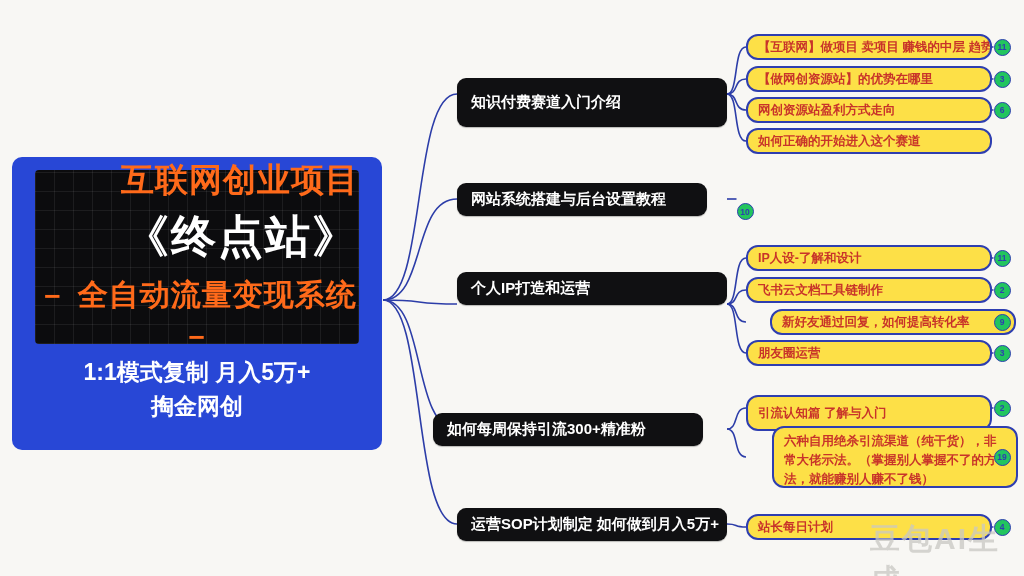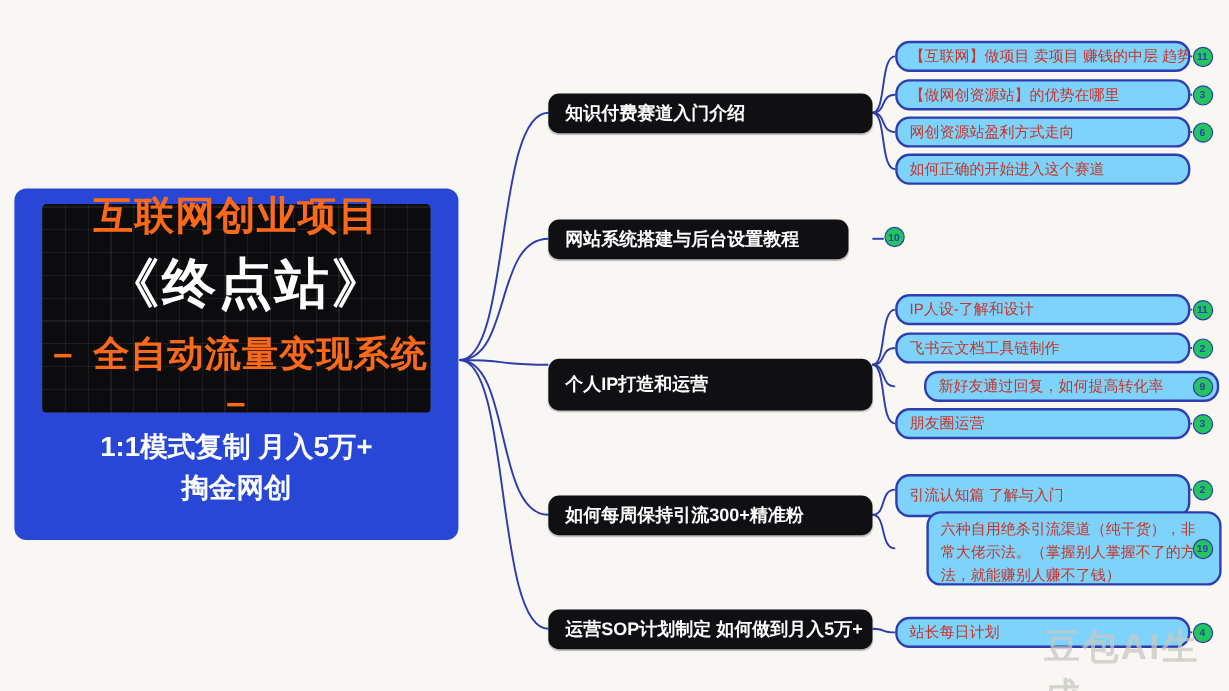--- a/index.html
+++ b/index.html
@@ -6,33 +6,33 @@
   .stage{position:relative;width:1024px;height:576px;overflow:hidden;background:#f8f7f4;}
 
   
   .card{position:absolute;left:12px;top:157px;width:370px;height:293px;
         background:#2847d6;border-radius:10px;}
   .banner{position:absolute;left:23px;top:13px;width:324px;height:174px;
         background:#0c0c0e;border-radius:4px;
         background-image:
           repeating-linear-gradient(0deg, rgba(255,255,255,.07) 0 1px, transparent 1px 19px),
           repeating-linear-gradient(90deg, rgba(255,255,255,.07) 0 1px, transparent 1px 19px);
-        display:flex;flex-direction:column;align-items:center;justify-content:center;text-align:center;}
+        display:flex;flex-direction:column;align-items:flex-end;justify-content:center;text-align:center;}
   .banner-title{color:#ff6a1a;font-size:33px;font-weight:bold;letter-spacing:1px;}
   .banner-headline{color:#ffffff;font-size:45px;font-weight:bold;letter-spacing:2px;margin-top:4px;margin-left:17px;}
   .banner-tagline{color:#ff6a1a;font-size:30px;font-weight:bold;margin-top:8px;letter-spacing:1px;}
   .card-lines{position:absolute;left:0;top:198px;width:100%;text-align:center;
         color:#ffffff;font-size:23px;font-weight:bold;line-height:34px;}
 
   
   .branch{position:absolute;box-sizing:border-box;background:#101012;color:#fff;
         font-size:15px;font-weight:bold;border-radius:9px;padding:0 14px;
         white-space:nowrap;display:flex;align-items:center;box-shadow:0 1px 1px rgba(0,0,0,.25);}
-  .leaf{position:absolute;box-sizing:border-box;background:#7dd3fc;border:2px solid #2e3eb0;
-        border-radius:12px;color:#c8342a;font-size:12.5px;font-weight:normal;
+  .leaf{position:absolute;box-sizing:border-box;background:#fde047;border:2px solid #2e3eb0;
+        border-radius:12px;color:#c8342a;font-size:12.5px;font-weight:bold;
         padding:0 10px;display:flex;align-items:center;white-space:nowrap;overflow:hidden;}
   .leaf.multi{white-space:normal;line-height:1.5;padding:4px 10px;align-items:flex-start;}
   .badge{position:absolute;box-sizing:border-box;width:17px;height:17px;border-radius:50%;
         background:#22c55e;border:1.5px solid #2e3eb0;color:#2e3eb0;font-size:8.5px;font-weight:bold;
         display:flex;align-items:center;justify-content:center;}
   svg.wires{position:absolute;left:0;top:0;pointer-events:none;}
 
   .watermark{position:absolute;left:870px;top:519px;font-size:30px;font-weight:bold;
         color:#c9c8c3;opacity:.75;letter-spacing:2px;}
 </style>
@@ -77,40 +77,40 @@
       <div class="banner-headline">《终点站》</div>
       <div class="banner-tagline">－ 全自动流量变现系统 －</div>
     </div>
     <div class="card-lines">
       <div>1:1模式复制 月入5万+</div>
       <div>掏金网创</div>
     </div>
   </div>
 
   <div id="nodes">
-      <div class="branch" style="left: 457px; top: 77.5px; width: 270px; height: 33px;">知识付费赛道入门介绍</div>
+      <div class="branch" style="left: 457px; top: 77.5px; width: 270px; height: 49px;">知识付费赛道入门介绍</div>
       <div class="leaf" style="left: 746px; top: 34px; width: 246px; height: 26px;">【互联网】做项目 卖项目 赚钱的中层 趋势</div>
       <div class="badge" style="left: 993.5px; top: 38.5px;">11</div>
       <div class="leaf" style="left: 746px; top: 66px; width: 246px; height: 26px;">【做网创资源站】的优势在哪里</div>
       <div class="badge" style="left: 993.5px; top: 70.5px;">3</div>
       <div class="leaf" style="left: 746px; top: 97px; width: 246px; height: 26px;">网创资源站盈利方式走向</div>
       <div class="badge" style="left: 993.5px; top: 101.5px;">6</div>
       <div class="leaf" style="left: 746px; top: 128px; width: 246px; height: 26px;">如何正确的开始进入这个赛道</div>
       <div class="branch" style="left: 457px; top: 182.5px; width: 250px; height: 33px;">网站系统搭建与后台设置教程</div>
-      <div class="badge" style="left: 736.5px; top: 189px;">10</div>
-      <div class="branch" style="left: 457px; top: 299px; width: 270px; height: 43px;">个人IP打造和运营</div>
+      <div class="badge" style="left: 736.5px; top: 203px;">10</div>
+      <div class="branch" style="left: 457px; top: 272px; width: 270px; height: 33px;">个人IP打造和运营</div>
       <div class="leaf" style="left: 746px; top: 245px; width: 246px; height: 26px;">IP人设-了解和设计</div>
       <div class="badge" style="left: 993.5px; top: 249.5px;">11</div>
       <div class="leaf" style="left: 746px; top: 277px; width: 246px; height: 26px;">飞书云文档工具链制作</div>
       <div class="badge" style="left: 993.5px; top: 281.5px;">2</div>
       <div class="leaf" style="left: 770px; top: 309px; width: 246px; height: 26px;">新好友通过回复，如何提高转化率</div>
       <div class="badge" style="left: 993.5px; top: 313.5px;">9</div>
       <div class="leaf" style="left: 746px; top: 340px; width: 246px; height: 26px;">朋友圈运营</div>
       <div class="badge" style="left: 993.5px; top: 344.5px;">3</div>
-      <div class="branch" style="left: 457px; top: 412.5px; width: 270px; height: 33px;">如何每周保持引流300+精准粉</div>
+      <div class="branch" style="left: 433px; top: 412.5px; width: 270px; height: 33px;">如何每周保持引流300+精准粉</div>
       <div class="leaf" style="left: 746px; top: 395px; width: 246px; height: 36px;">引流认知篇 了解与入门</div>
       <div class="badge" style="left: 993.5px; top: 399.5px;">2</div>
       <div class="leaf multi" style="left: 772px; top: 426px; width: 246px; height: 62px;">六种自用绝杀引流渠道（纯干货），非常大佬示法。（掌握别人掌握不了的方法，就能赚别人赚不了钱）</div>
       <div class="badge" style="left: 993.5px; top: 448.5px;">19</div>
       <div class="branch" style="left: 457px; top: 507.5px; width: 270px; height: 33px;">运营SOP计划制定 如何做到月入5万+</div>
       <div class="leaf" style="left: 746px; top: 514px; width: 246px; height: 26px;">站长每日计划</div>
       <div class="badge" style="left: 993.5px; top: 518.5px;">4</div>
     </div>
 
   <div class="watermark">豆包AI生成</div>

